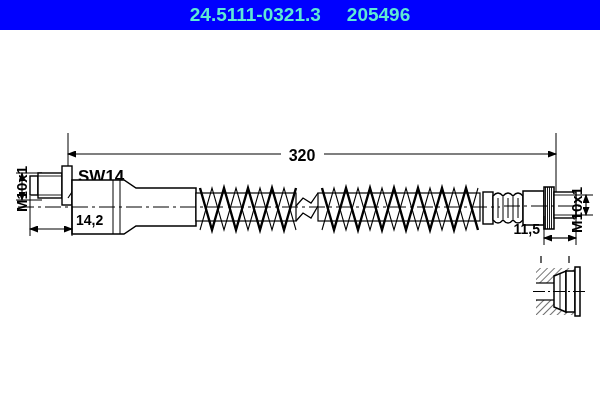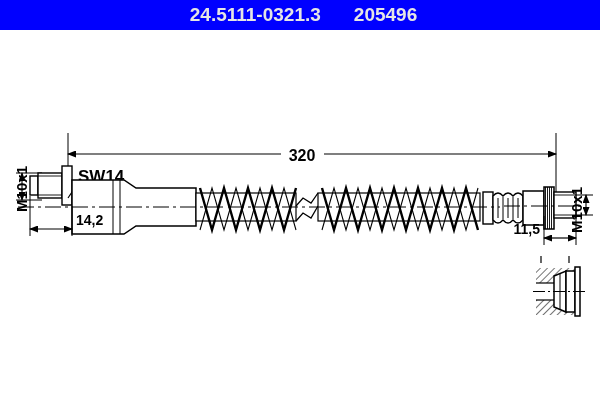--- a/index.html
+++ b/index.html
@@ -22,28 +22,27 @@
     left: 0;
     top: 0;
     width: 600px;
     height: 30px;
     background: #0000ff;
     display: flex;
     align-items: center;
     justify-content: center;
   }
   #header-bar .htext {
-    color: #e5e5e5;
+    color: #5eead4;
     font-weight: bold;
     font-size: 19px;
     letter-spacing: 0px;
     white-space: pre;
     line-height: 30px;
     font-family: "Liberation Sans", sans-serif;
-    margin-left: 7px;
   }
   #part-no { margin-right: 26px; }
   #drawing-area {
     position: absolute;
     left: 0;
     top: 30px;
     width: 600px;
     height: 370px;
   }
   svg { display: block; }

